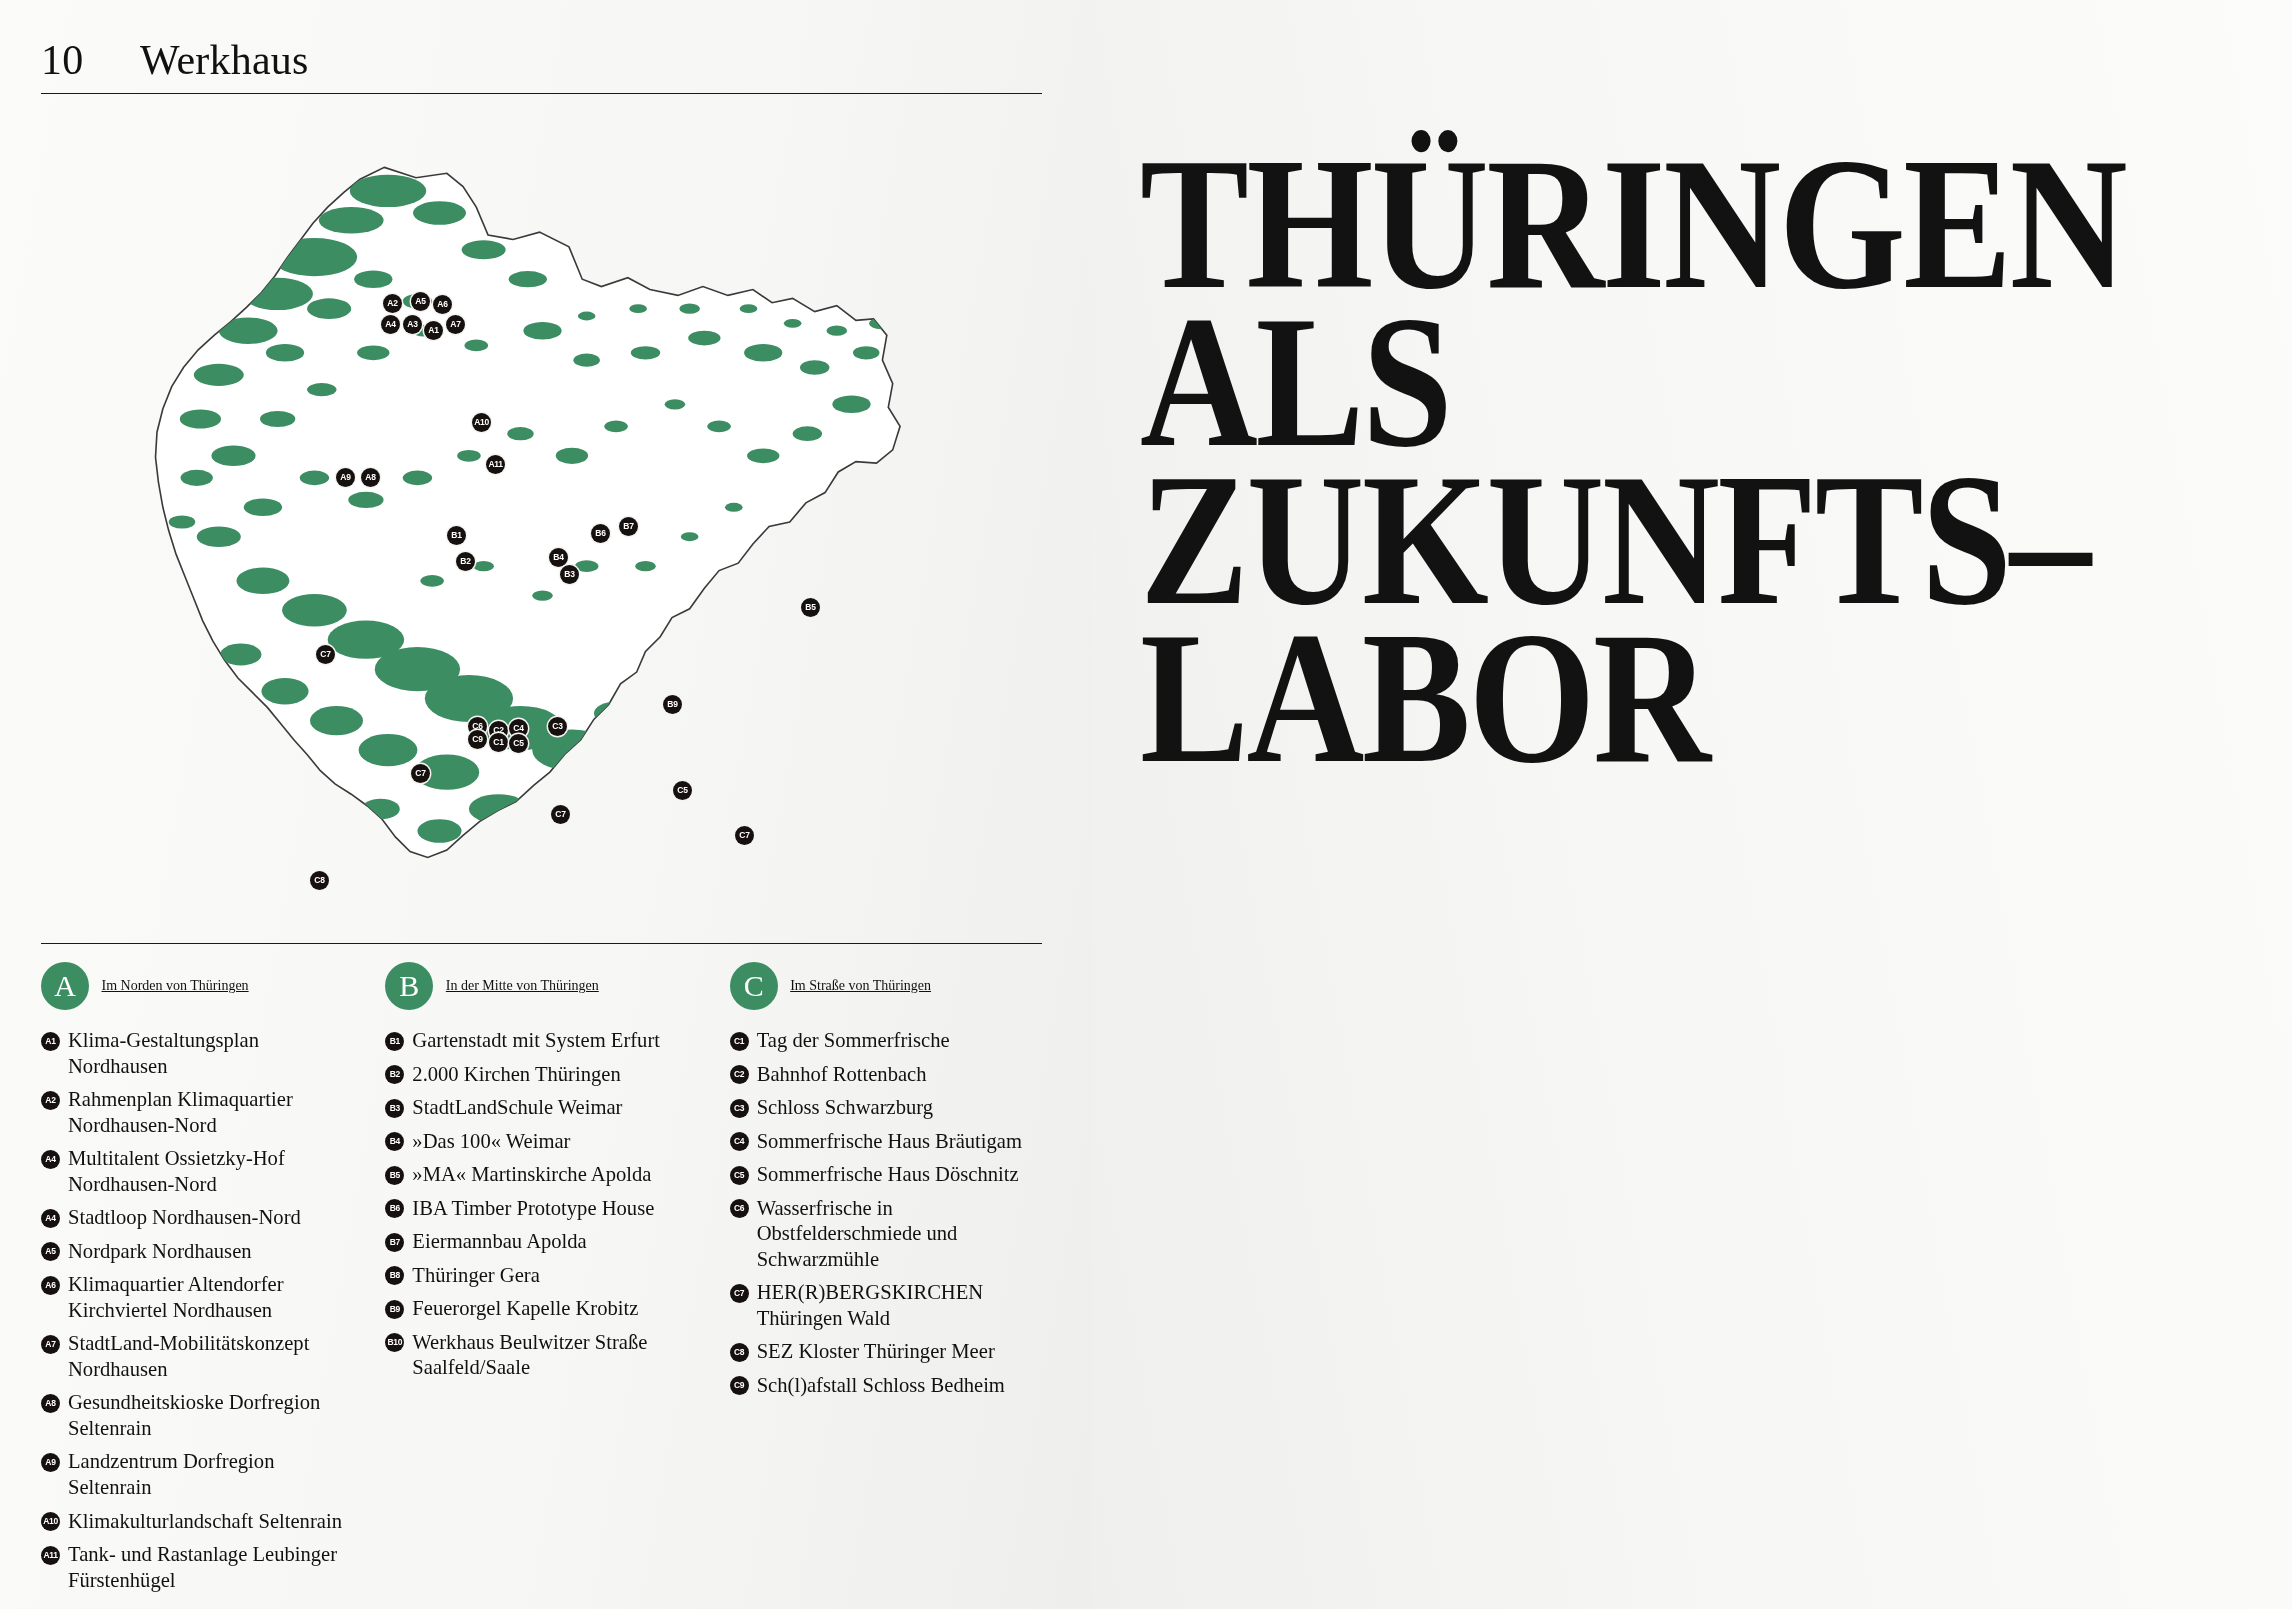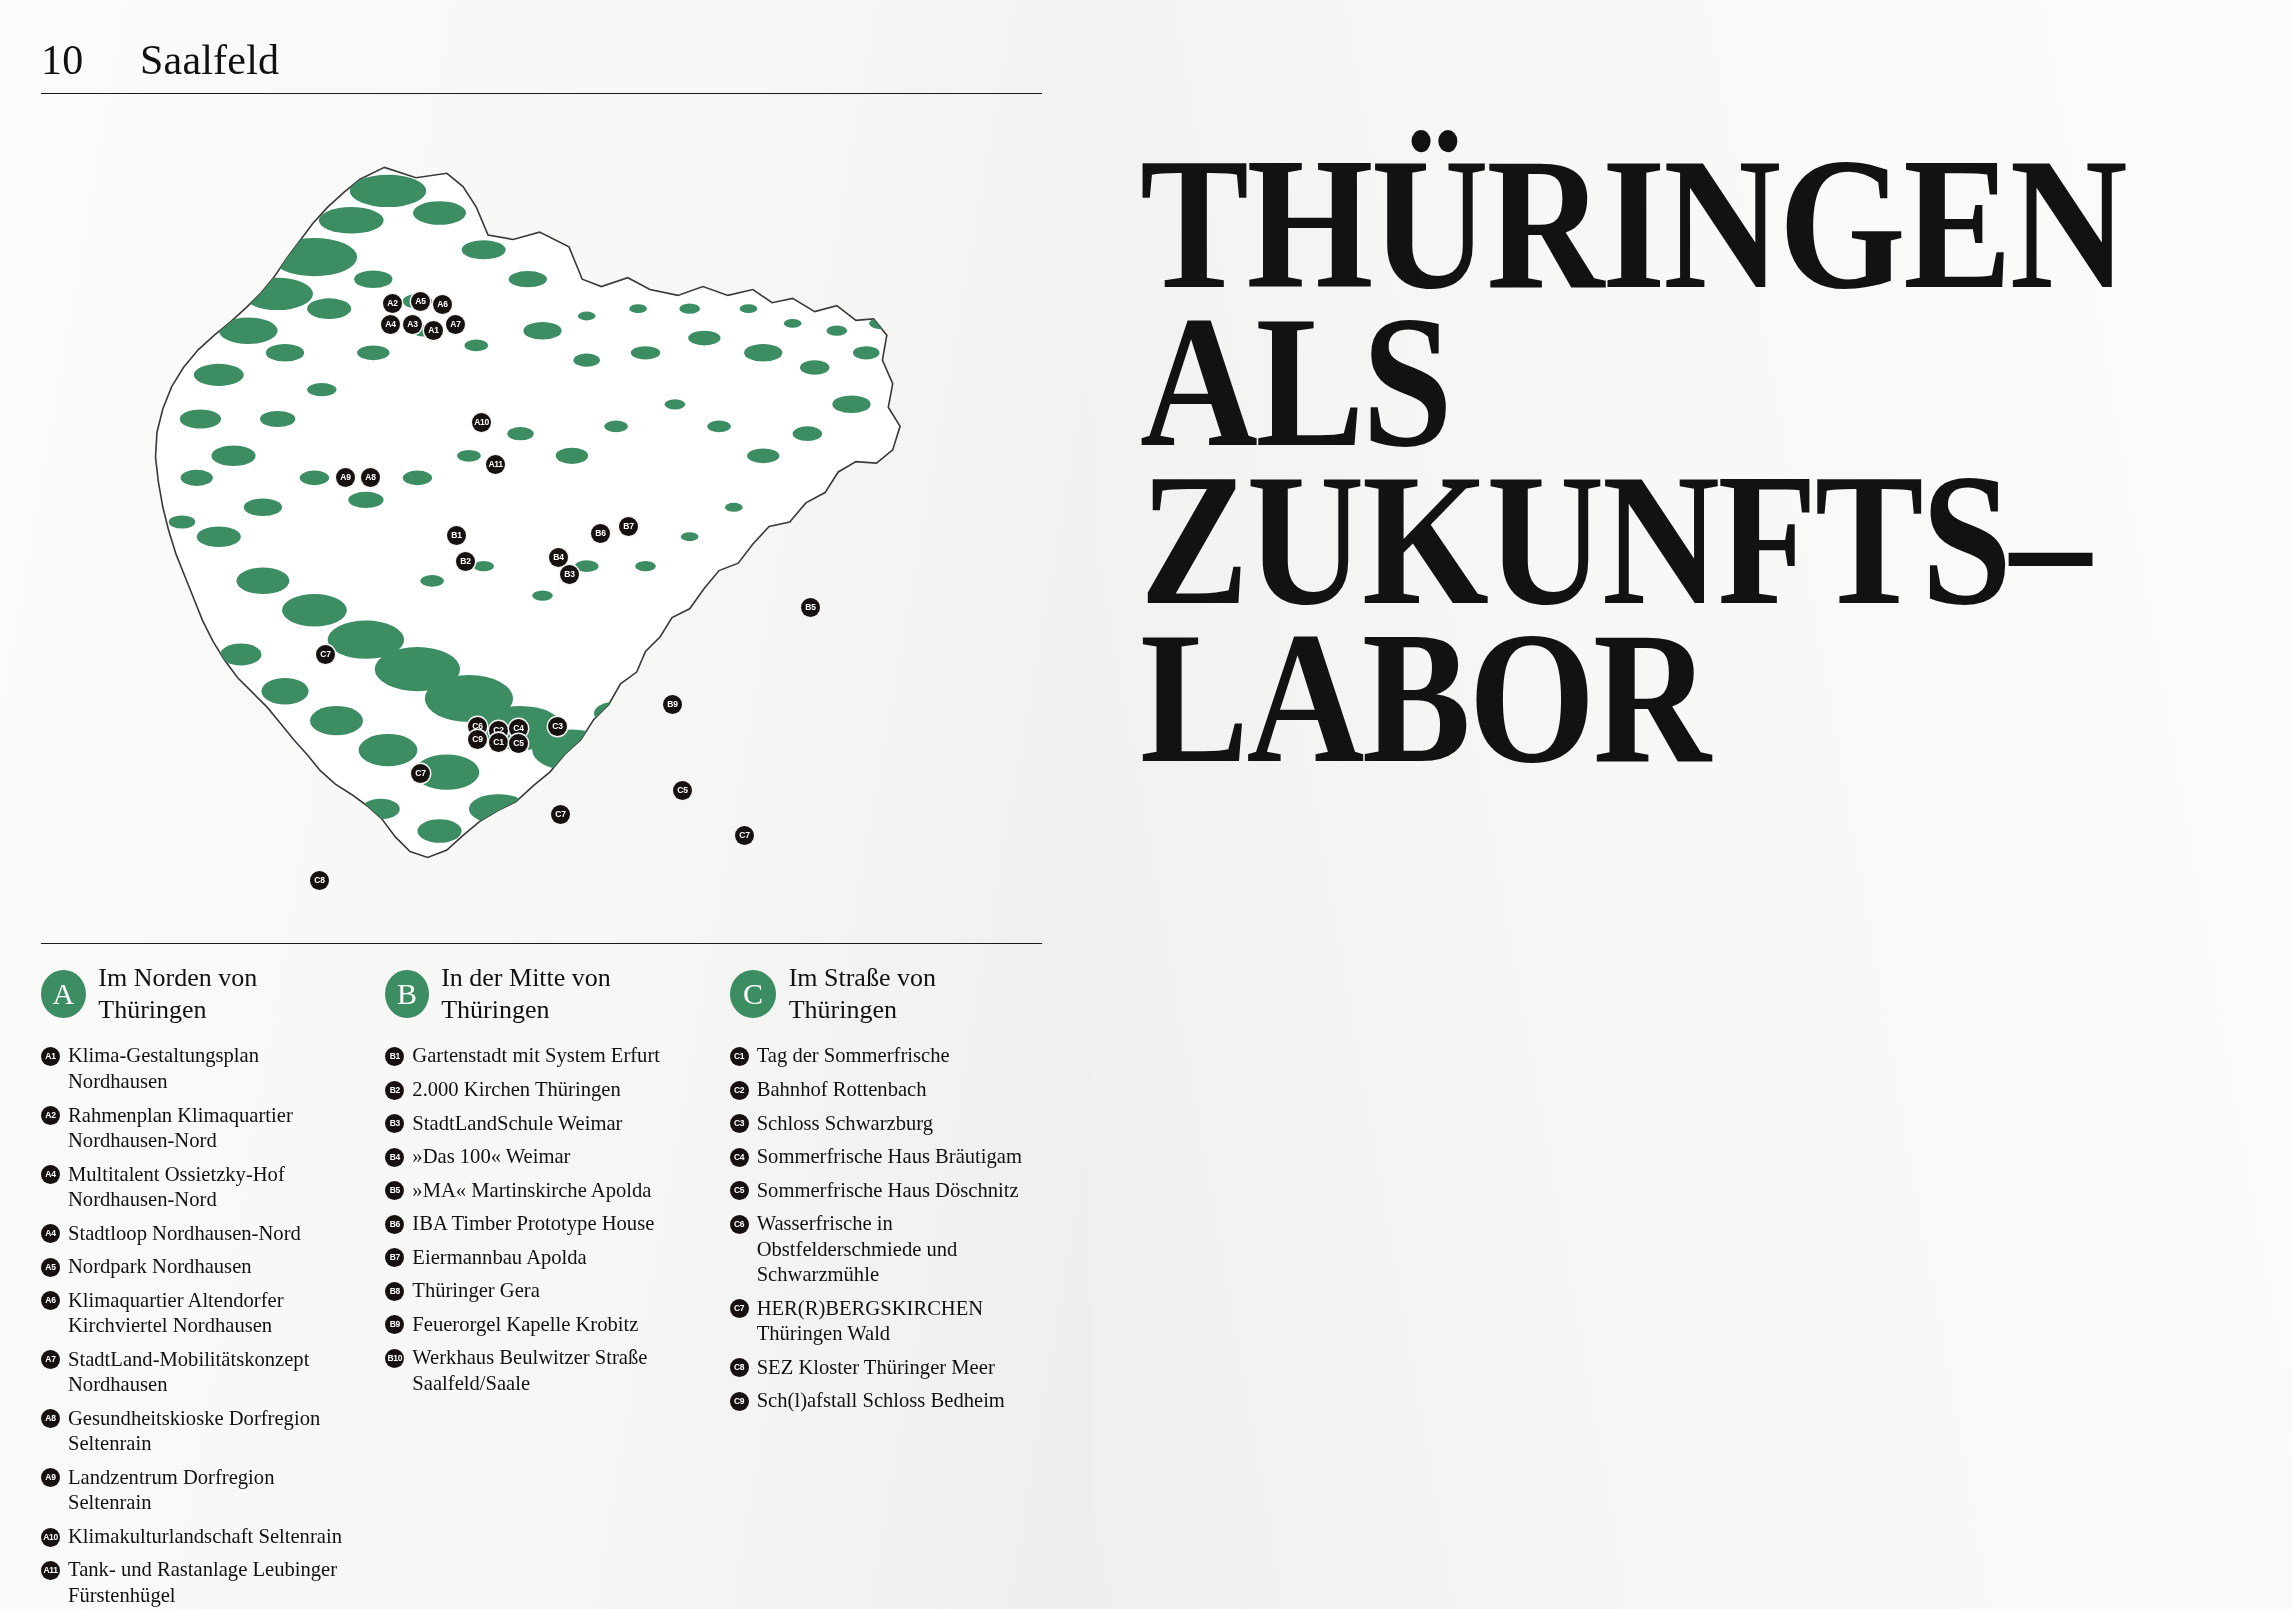--- a/index.html
+++ b/index.html
@@ -101,23 +101,24 @@
   .legbadge {
     width: 48px; height: 48px;
     border-radius: 50%;
     background: #3d8d63;
     color: #fff;
     font-family: "Liberation Serif", serif;
     font-size: 30px;
     display: flex; align-items: center; justify-content: center;
   }
   .legtitle {
-    font-size: 26px;
+    font-size: 14px;
     line-height: 1.22;
     color: #111;
+    text-decoration: underline;
   }
   .legitem {
     display: flex;
     gap: 8px;
     font-size: 20.6px;
     line-height: 1.24;
     color: #111;
     margin-bottom: 8px;
   }
   .legitem .dot {
@@ -154,21 +155,21 @@
 </style>
 </head>
 <body>
 
 <div class="spread">
 
   <div class="page page-left">
 
     <div class="runhead">
       <div class="folio">10</div>
-      <div class="title">Saalfeld</div>
+      <div class="title">Werkhaus</div>
     </div>
 
     <div class="map-wrap">
       <svg class="map-svg" viewBox="0 0 1120 1120">
         <defs>
           <clipPath id="thclip">
             <path d="M345,78 L388,92 L430,86 L452,104 L470,132 L486,170 L520,176 L556,166
                      L596,186 L614,230 L640,240 L676,228 L706,244 L744,252 L778,240 L812,252
                      L846,244 L872,262 L900,256 L930,274 L960,266 L986,286 L1010,284 L1028,306
                      L1022,340 L1036,372 L1030,404 L1046,430 L1036,462 L1014,480 L986,478

